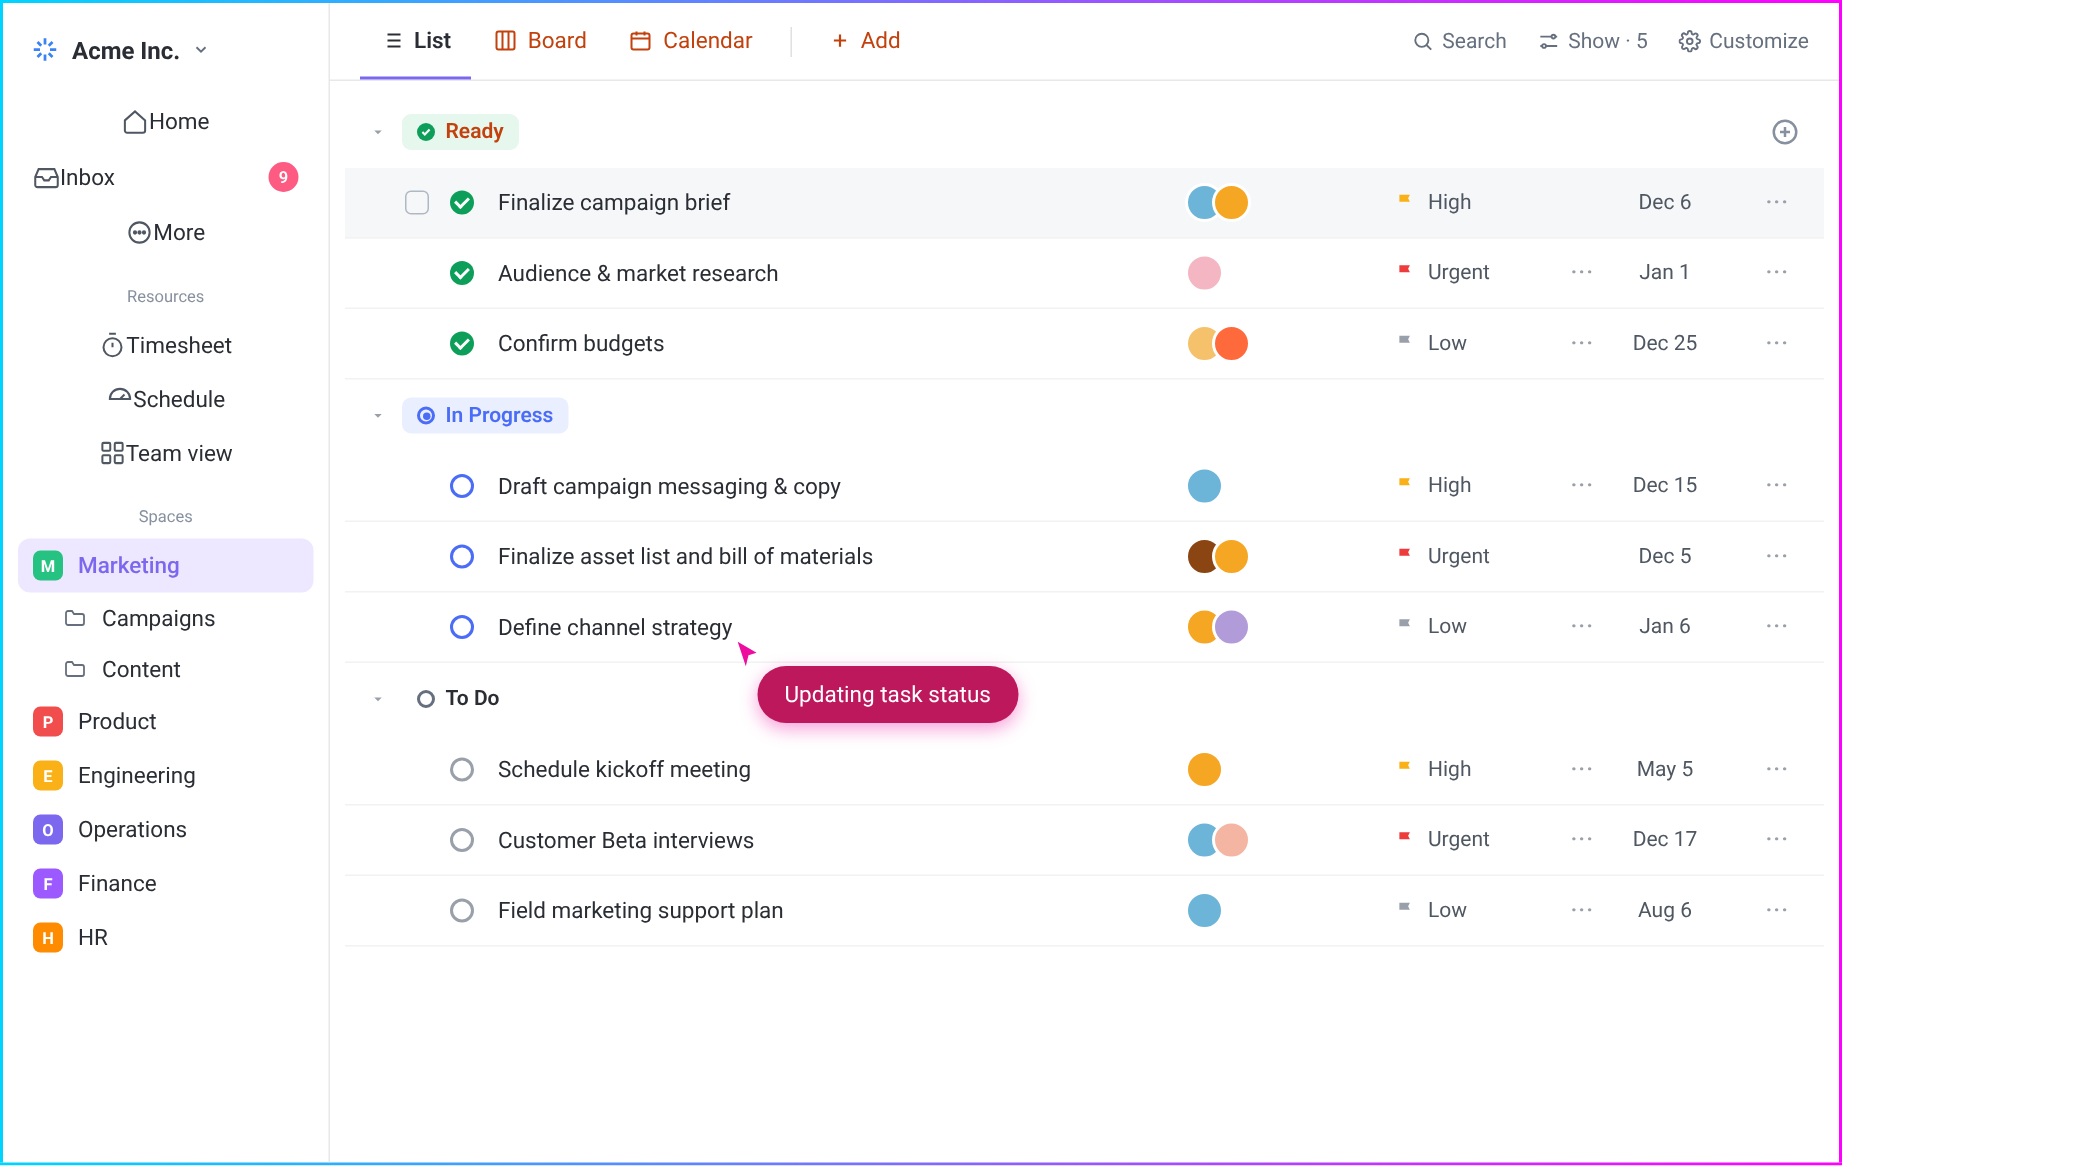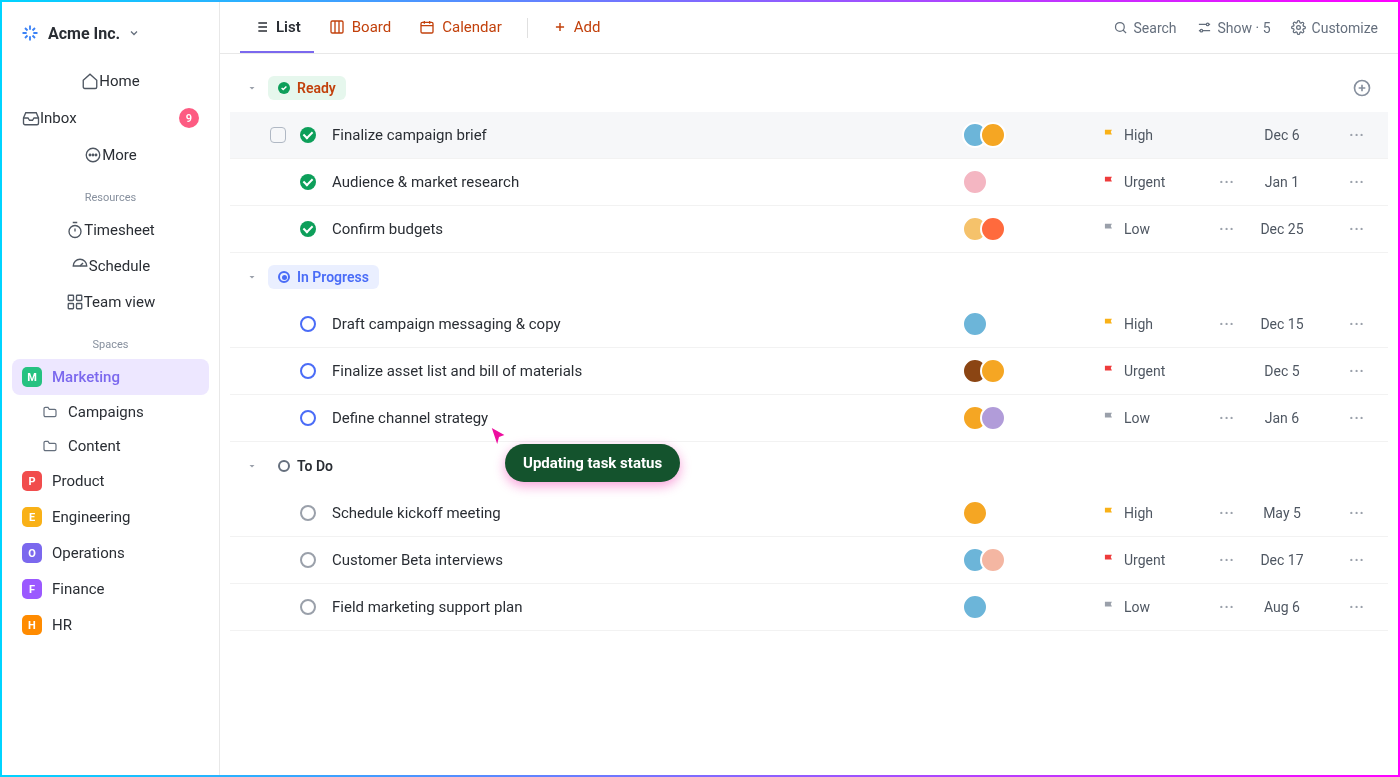--- a/index.html
+++ b/index.html
@@ -1,17 +1,17 @@
 <!DOCTYPE html>
 <html><head>
 <meta charset="utf-8">
 <style>
 * { margin: 0; padding: 0; box-sizing: border-box; }
 body { font-family: -apple-system, BlinkMacSystemFont, "Segoe UI", Roboto, sans-serif; font-size: 14px; color: #2a2e34; background: #fff; }
-.app { width: 1400px; height: 777px; border: 2px solid; border-image: linear-gradient(90deg, #00d4ff, #ff00ff) 1; border-radius: 16px; overflow: hidden; display: flex; position: relative; }
+.app { width: 1228px; height: 777px; border: 2px solid; border-image: linear-gradient(90deg, #00d4ff, #ff00ff) 1; border-radius: 16px; overflow: hidden; display: flex; position: relative; }
 .sidebar { width: 218px; border-right: 1px solid #e8e8e8; padding: 15px 10px; flex-shrink: 0; }
 .workspace-header { display: flex; align-items: center; gap: 8px; padding: 6px 8px; font-weight: 700; font-size: 16px; margin-bottom: 14px; }
 .logo-icon { width: 20px; height: 20px; color: #3b82f6; }
 .nav-item { display: flex; align-items: center; padding: 9px 10px; border-radius: 8px; cursor: pointer; font-size: 15px; color: #2a2e34; position: relative; justify-content: center; }
 .nav-icon { width: 18px; height: 18px; flex-shrink: 0; color: #4f5762; }
 .badge { background: #fd5b82; color: #fff; font-size: 11px; font-weight: 600; border-radius: 10px; min-width: 20px; height: 20px; display: inline-flex; align-items: center; justify-content: center; margin-left: auto; padding: 0 6px; }
 .section-label { font-size: 11px; color: #87909e; padding: 18px 10px 8px 10px; font-weight: 400; text-align: center; }
 .space-item { display: flex; align-items: center; gap: 10px; padding: 8px 10px; border-radius: 8px; cursor: pointer; font-size: 15px; }
 .space-item.active { background: #ede7ff; color: #7b68ee; font-weight: 500; }
 .space-badge { width: 20px; height: 20px; border-radius: 5px; color: #fff; font-size: 11px; font-weight: 700; display: inline-flex; align-items: center; justify-content: center; flex-shrink: 0; }
@@ -40,21 +40,21 @@
 .status-todo { border: 2px solid #9aa0aa; }
 .task-title { flex: 1; font-size: 15px; }
 .assignees { display: flex; margin-right: 80px; min-width: 60px; }
 .avatar { width: 26px; height: 26px; border-radius: 50%; border: 2px solid #fff; margin-left: -8px; display: inline-flex; align-items: center; justify-content: center; font-size: 12px; font-weight: 600; color: #fff; }
 .avatar:first-child { margin-left: 0; }
 .priority { display: flex; align-items: center; gap: 8px; width: 110px; font-size: 14px; color: #4f5762; }
 .flag-icon { width: 14px; height: 14px; }
 .subtask-ind { color: #9aa0aa; width: 30px; text-align: center; font-weight: 700; letter-spacing: 1px; font-size: 14px; }
 .due-date { width: 80px; text-align: center; font-size: 14px; color: #4f5762; }
 .row-actions { color: #9aa0aa; width: 30px; text-align: center; font-weight: 700; letter-spacing: 1px; margin-left: 20px; cursor: pointer; }
-.cursor-tooltip { position: absolute; background: #14532d; color: #fff; padding: 10px 18px; border-radius: 22px; font-size: 15px; font-weight: 700; left: 285px; top: 390px; box-shadow: 0 4px 12px rgba(237,14,159,0.4); }
+.cursor-tooltip { position: absolute; background: #be185d; color: #fff; padding: 10px 18px; border-radius: 22px; font-size: 15px; font-weight: 400; left: 285px; top: 390px; box-shadow: 0 4px 12px rgba(237,14,159,0.4); }
 .cursor-ptr { position: absolute; left: 270px; top: 372px; color: #ed0e9f; }
 svg { display: block; }
 </style>
 </head>
 <body>
 
 <div class="app">
 
   <aside class="sidebar">
     <div class="workspace-header">

